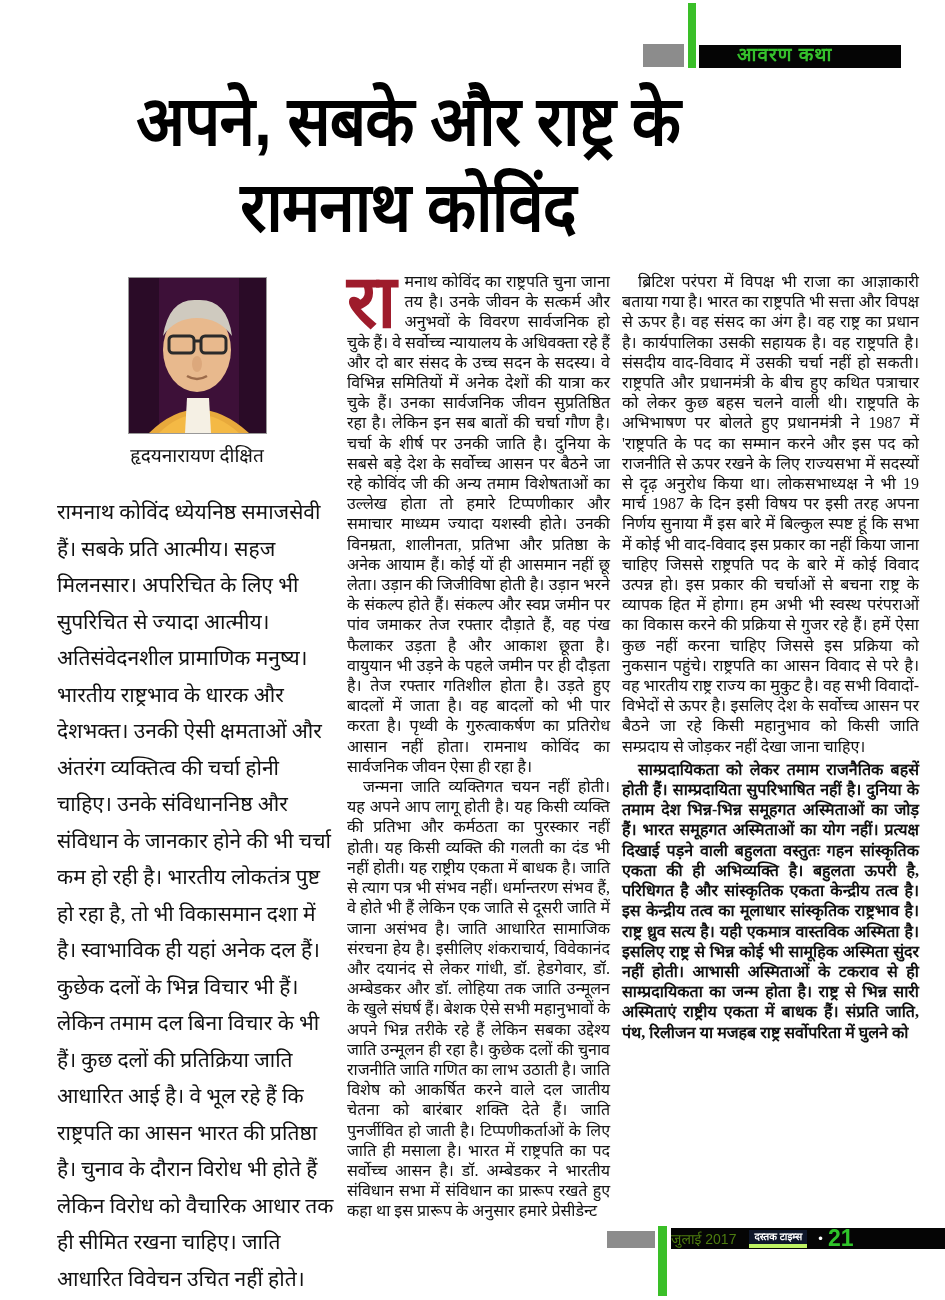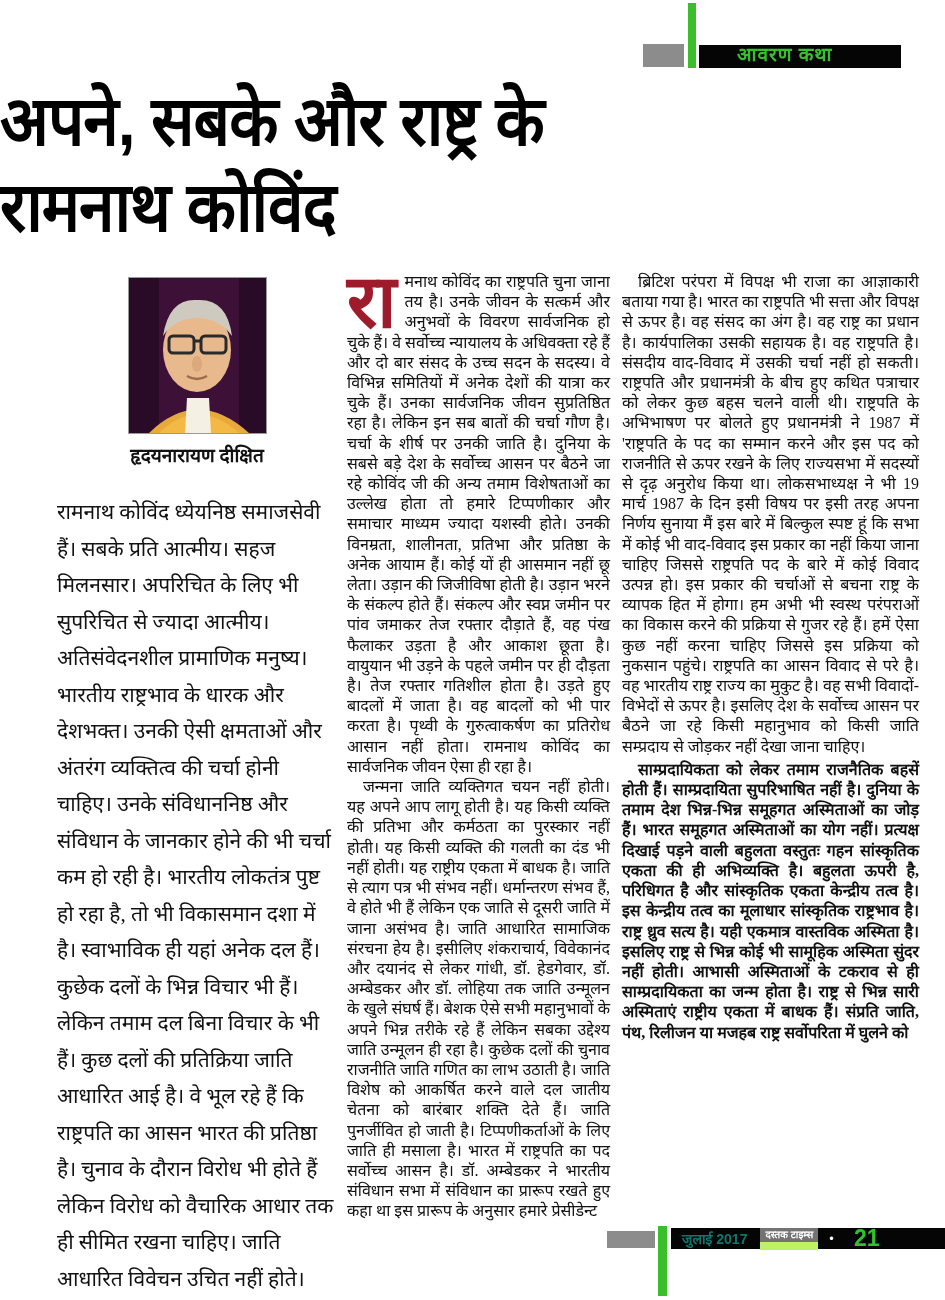--- a/index.html
+++ b/index.html
@@ -14,34 +14,34 @@
   
   .hdr-gray{position:absolute;left:643px;top:44px;width:41px;height:23px;background:#8c8c8c;}
   .hdr-greenbar{position:absolute;left:688px;top:3px;width:8px;height:65px;background:#3abf28;}
   .hdr-black{position:absolute;left:699px;top:45px;width:202px;height:23px;background:#050505;
     display:flex;align-items:flex-start;}
   .hdr-black .section-label{
     color:#35c02c;font-size:19px;font-weight:bold;letter-spacing:1px;
     padding-left:38px;line-height:1;font-family:"Liberation Sans",sans-serif;}
   
   .headline{
-    position:absolute;left:0;top:78px;width:816px;
+    position:absolute;left:0;top:78px;width:816px;text-align:center;
     font-weight:900;color:#000;
     font-family:"Liberation Sans",sans-serif;
   }
   .headline .hl-line{font-size:64px;line-height:86px;transform:scaleY(1.08);letter-spacing:-1px;}
   
   .col{position:absolute;top:272px;}
   .col-left{left:57px;width:280px;}
   .col-mid{left:347px;width:263px;}
   .col-right{left:622px;width:297px;}
 
   
   .photo-wrap{width:137px;height:155px;margin:5px auto 8px auto;border:1px solid #999;overflow:hidden;}
-  .caption{text-align:center;font-weight:bold;font-size:19px;margin:2px 0 26px 0;}
+  .caption{text-align:center;font-weight:normal;font-size:19px;margin:2px 0 26px 0;}
   .col-left .bigtext{
     font-size:21px;line-height:36.5px;text-align:left;
   }
 
   
   .bodytext{font-size:16px;line-height:20.2px;text-align:justify;}
   .bodytext p{margin:0;}
   .indent{text-indent:16px;}
   .gap-before{margin-top:3px !important;font-weight:bold;}
 
@@ -53,28 +53,28 @@
     line-height:56px;
     padding:2px 8px 0 0;
     font-family:"Liberation Sans",sans-serif;
   }
 
   
   .ftr-gray{position:absolute;left:607px;top:1231px;width:48px;height:17px;background:#8c8c8c;}
   .ftr-greenbar{position:absolute;left:658px;top:1226px;width:9px;height:70px;background:#3abf28;}
   .ftr-black{position:absolute;left:671px;top:1228px;width:274px;height:21px;background:#050505;
     display:flex;align-items:center;font-family:"Liberation Sans",sans-serif;}
-  .ftr-issue{color:#0f766e;font-size:14px;font-weight:bold;margin-left:11px;}
+  .ftr-issue{color:#4d7c0f;font-size:14px;font-weight:normal;}
   .ftr-logo{
-    background:#737373;color:#fff;font-size:10px;font-weight:bold;
-    padding:2px 5px;margin-left:13px;border-bottom:8px solid #bef264;line-height:1;
+    background:#0f172a;color:#fff;font-size:10px;font-weight:bold;
+    padding:2px 5px;margin-left:13px;border-bottom:4px solid #bef264;line-height:1;
     white-space:nowrap;
   }
   .ftr-dot{color:#ffffff;font-size:13px;margin-left:11px;}
-  .ftr-page{color:#2fc42a;font-size:23px;font-weight:900;margin-left:20px;line-height:1;}
+  .ftr-page{color:#2fc42a;font-size:23px;font-weight:900;margin-left:5px;line-height:1;}
 </style>
 </head>
 <body>
 
 <div class="page">
 
   <div class="hdr-gray"></div>
   <div class="hdr-greenbar"></div>
   <div class="hdr-black">
     <span class="section-label">आवरण कथा</span>

